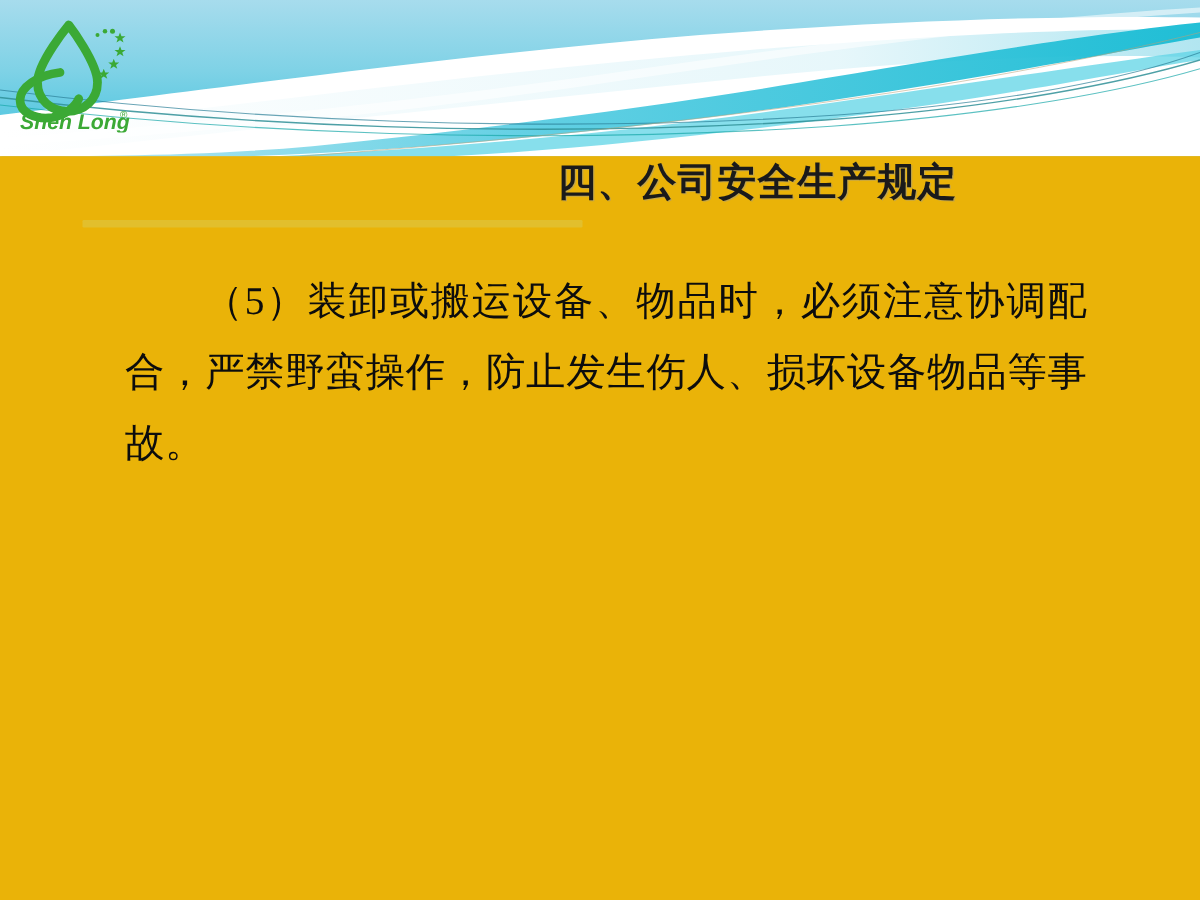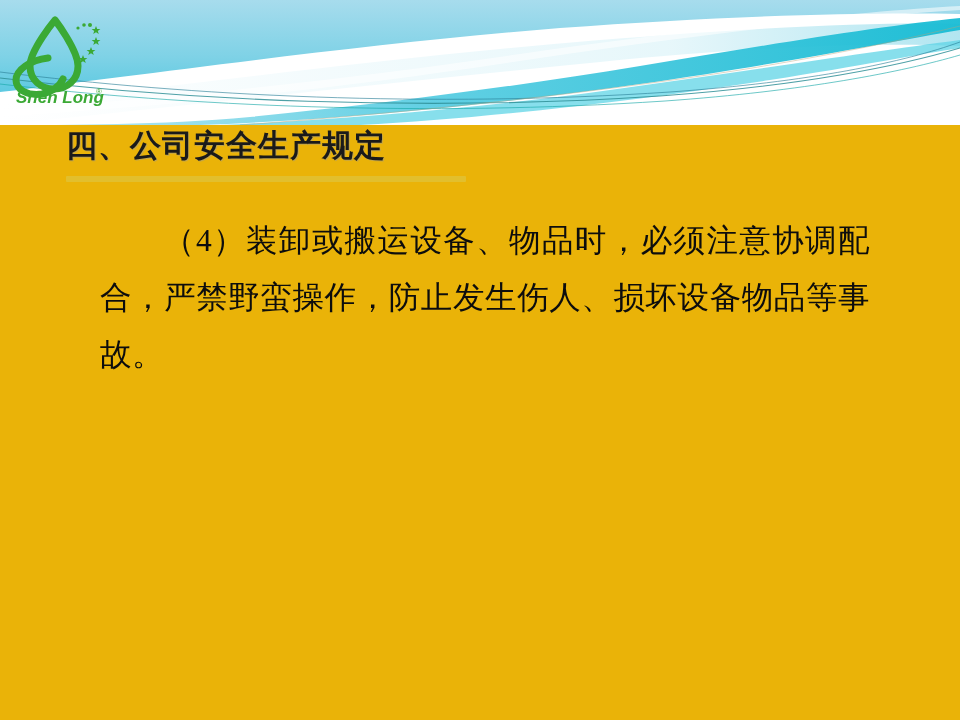--- a/index.html
+++ b/index.html
@@ -48,20 +48,21 @@
     width: 104px;
     height: 92px;
   }
 
   
   .title-block {
     position: absolute;
     left: 66px;
     top: 126px;
     width: 700px;
+    text-align: right;
   }
   .title-text {
     font-family: "Liberation Sans", "DejaVu Sans", sans-serif;
     font-weight: bold;
     font-size: 31px;
     line-height: 40px;
     letter-spacing: 1px;
     color: #1a1a1a;
     white-space: nowrap;
     text-shadow: 1px 1px 0 rgba(150,150,150,0.45);
@@ -164,16 +165,16 @@
       <text x="88" y="80" font-family="Liberation Sans, DejaVu Sans, sans-serif" font-size="8" fill="#3ba935">®</text>
     </svg>
   </div>
 
   <div class="title-block">
     <div class="title-text">四、公司安全生产规定</div>
     <div class="title-rule"></div>
   </div>
 
   <div class="body-block">
-    <p class="para indent">（4）装卸或搬运设备、物品时，必须注意协调配合，严禁野蛮操作，防止发生伤人、损坏设备物品等事故。</p>
+    <p class="para indent">（5）装卸或搬运设备、物品时，必须注意协调配合，严禁野蛮操作，防止发生伤人、损坏设备物品等事故。</p>
   </div>
 
 </div>
 
 </body></html>

